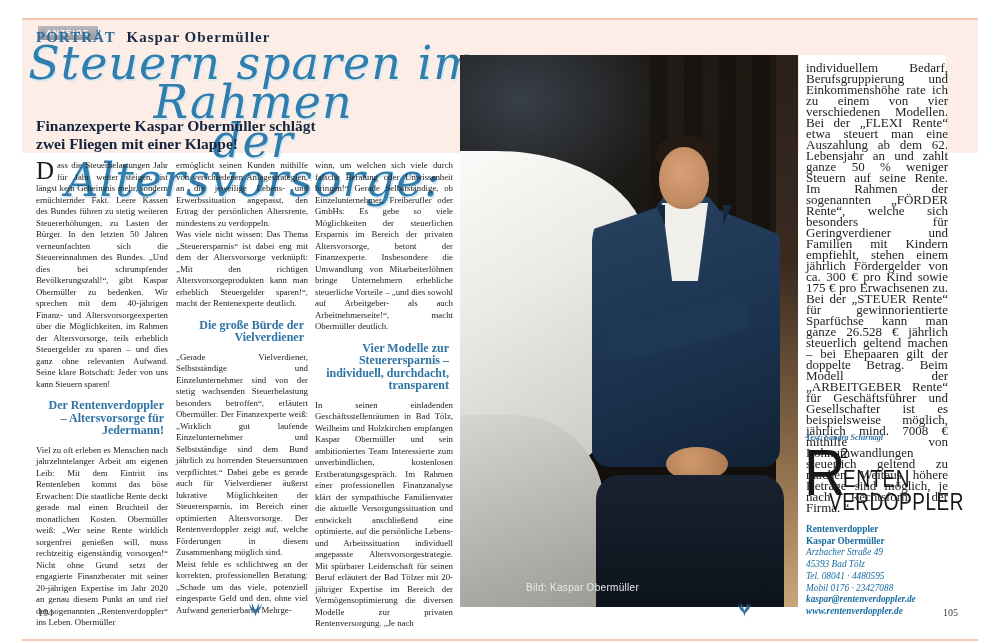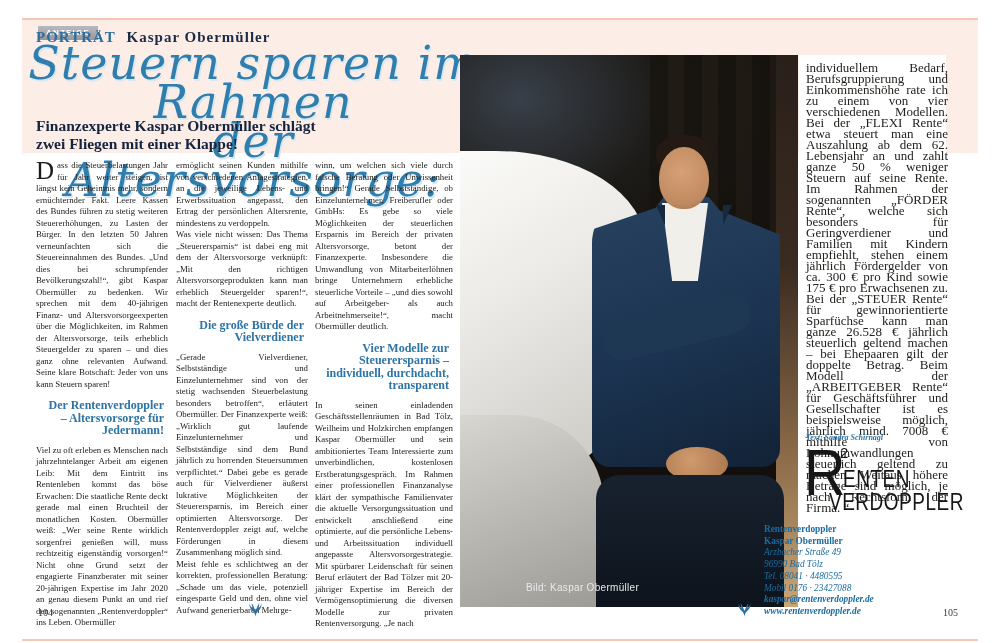--- a/index.html
+++ b/index.html
@@ -34,21 +34,21 @@
   .colhead{color:#2e74a4;font-weight:bold;text-align:right;
     font-size:12px;line-height:12.5px;margin:9px 4px 8px !important;}
   .dropcap{float:left;font-size:25px;line-height:20px;padding:1px 3px 0 0;color:#1b1b1b;}
   
   .byline{left:806px;top:433px;font-size:8px;font-weight:bold;font-style:italic;color:#2e74a4;}
   .logo{left:804px;top:449px;width:160px;height:70px;color:#161616;font-family:"Liberation Sans",sans-serif;}
   .logo-r{position:absolute;left:0;top:-8px;font-size:64px;line-height:64px;transform:scaleX(.9);transform-origin:left top;}
   .logo-2{position:absolute;left:36px;top:-5px;font-size:15px;}
   .logo-enten{position:absolute;left:39px;top:16px;font-size:19px;letter-spacing:.5px;transform:scaleY(1.3);transform-origin:left top;}
   .logo-verdoppler{position:absolute;left:25px;top:39px;font-size:19px;letter-spacing:.5px;transform:scaleY(1.3);transform-origin:left top;}
-  .contact{left:764px;top:524px;color:#1a6ba1;font-size:9.3px;line-height:11.7px;}
+  .contact{left:806px;top:524px;color:#1a6ba1;font-size:9.3px;line-height:11.7px;}
   .contact div{white-space:nowrap;}
   .c-bold{font-weight:bold;}
   .c-it{font-style:italic;}
   .c-link{font-style:italic;font-weight:bold;cursor:pointer;}
   
   .pagenum{font-size:10px;color:#3a3a3a;}
   .pn-left{left:38px;top:607px;}
   .pn-right{left:932px;top:607px;width:26px;text-align:right;}
   .orn svg{display:block;}
   .orn-fl{left:248px;top:603px;}
@@ -155,21 +155,21 @@
   <span class="logo-r">R</span>
   <span class="logo-2">2</span>
   <span class="logo-enten">ENTEN</span>
   <span class="logo-verdoppler">VERDOPPLER</span>
 </div>
 
 <div class="abs contact">
   <div class="c-bold">Rentenverdoppler</div>
   <div class="c-bold">Kaspar Obermüller</div>
   <div class="c-it">Arzbacher Straße 49</div>
-  <div class="c-it">96990 Bad Tölz</div>
+  <div class="c-it">45393 Bad Tölz</div>
   <div class="c-it">Tel. 08041 · 4480595</div>
   <div class="c-it">Mobil 0176 · 23427088</div>
   <div class="c-link">kaspar@rentenverdoppler.de</div>
   <div class="c-link">www.rentenverdoppler.de</div>
 </div>
 
 <div class="abs pagenum pn-left">104</div>
 <div class="abs pagenum pn-right">105</div>
 <div class="abs orn orn-fl">
     <svg width="15" height="14" viewBox="0 0 20 18">

